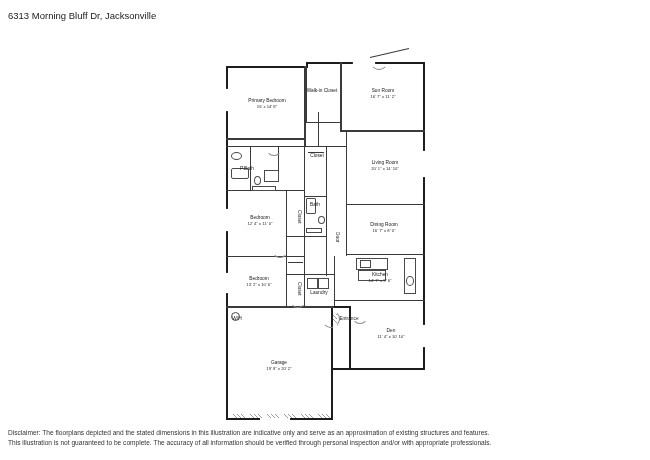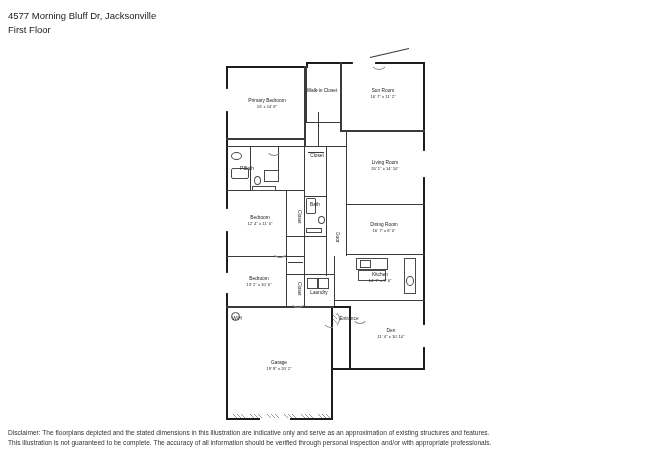--- a/index.html
+++ b/index.html
@@ -89,22 +89,21 @@
     position: absolute;
     border: 0.6px solid #777777;
     border-radius: 50%;
     background: transparent;
   }
 </style>
 </head>
 <body>
 
 <div id="title-block">
-  <div class="addr">4577 Morning Bluff Dr, Jacksonville</div>
-  <div class="floor">First Floor</div>
+  <div class="addr">6313 Morning Bluff Dr, Jacksonville</div>
 </div>
 
 <div id="plan">
 
   <div class="wall" style="left:226px; top:66px; width:80px; height:2px;"></div>
   <div class="wall" style="left:306px; top:62px; width:119px; height:2px;"></div>
   <div class="wall" style="left:306px; top:62px; width:2px; height:6px;"></div>
   <div class="wall" style="left:423px; top:62px; width:2px; height:308px;"></div>
   <div class="wall" style="left:226px; top:66px; width:2px; height:354px;"></div>
   <div class="wall" style="left:226px; top:418px; width:107px; height:2px;"></div>

